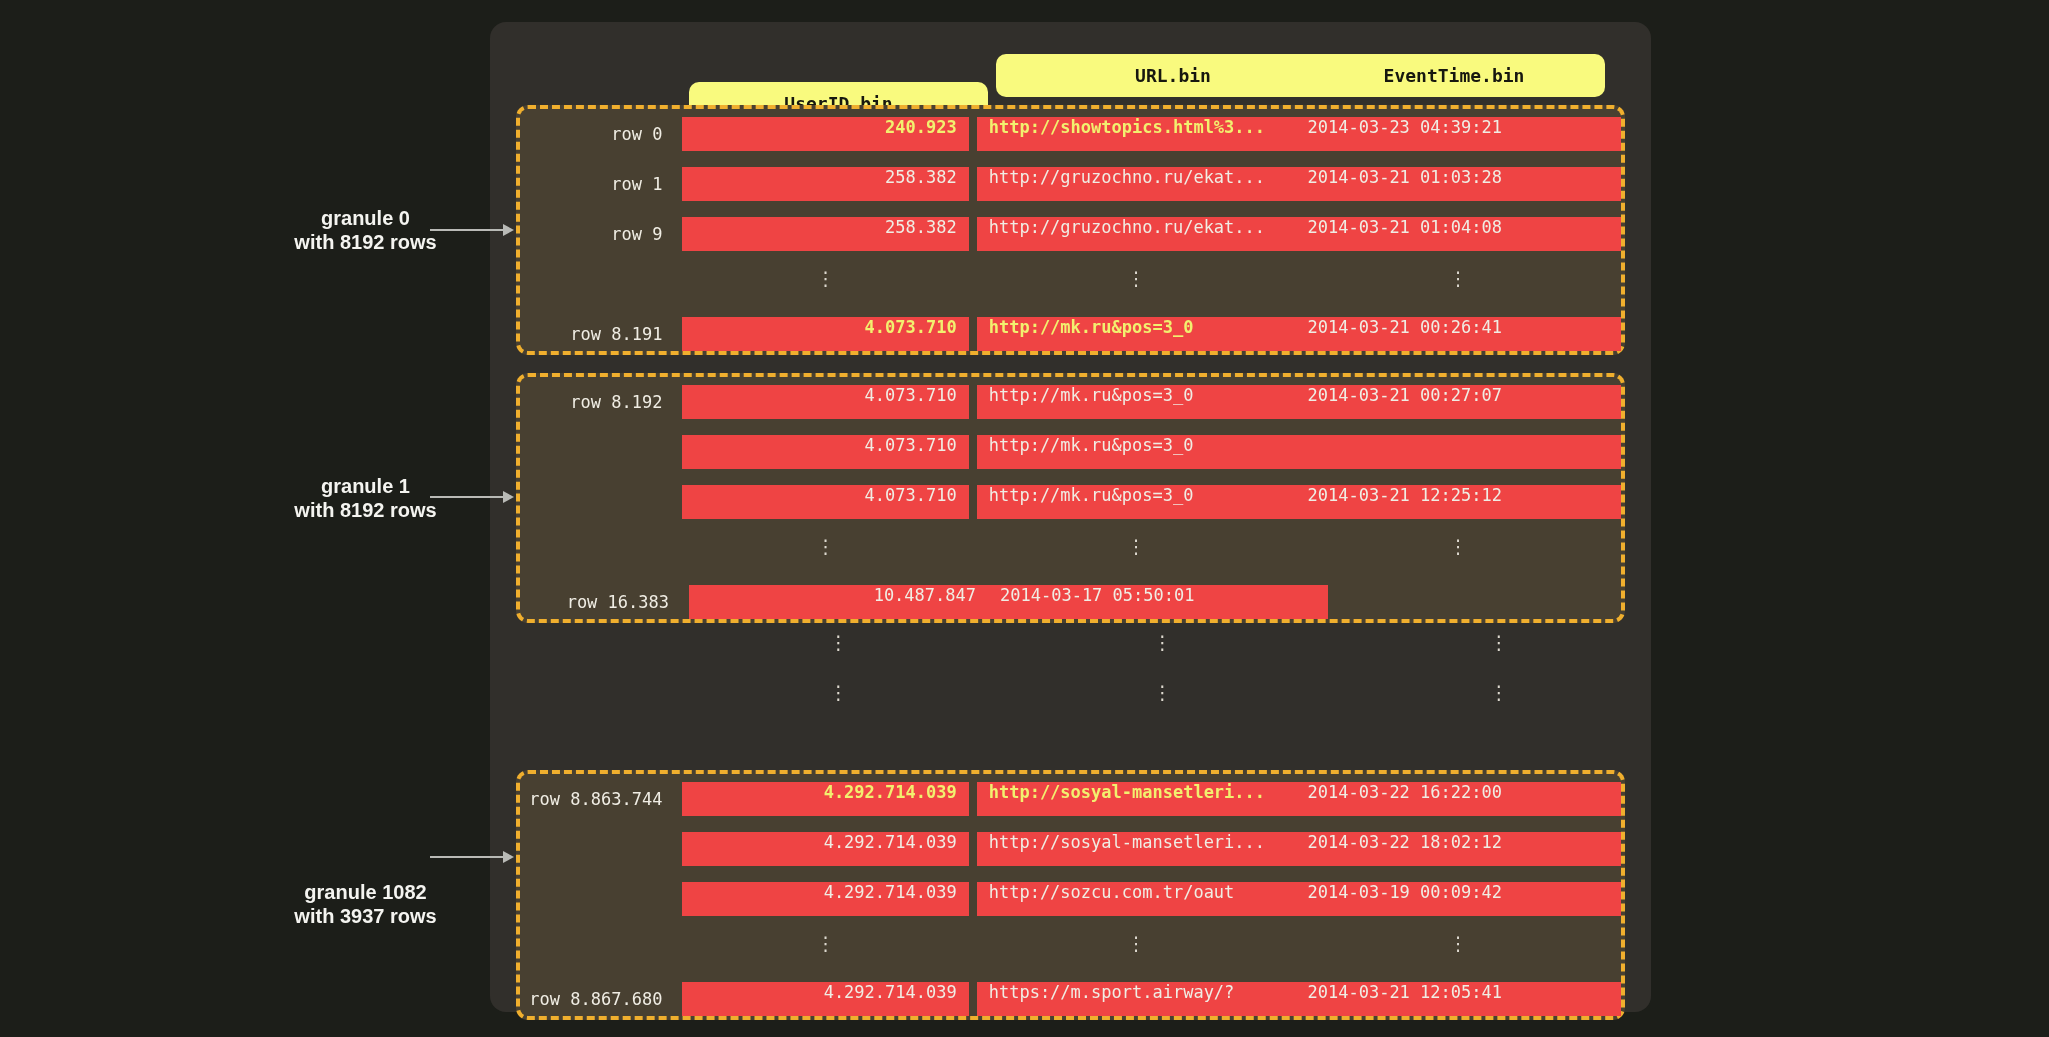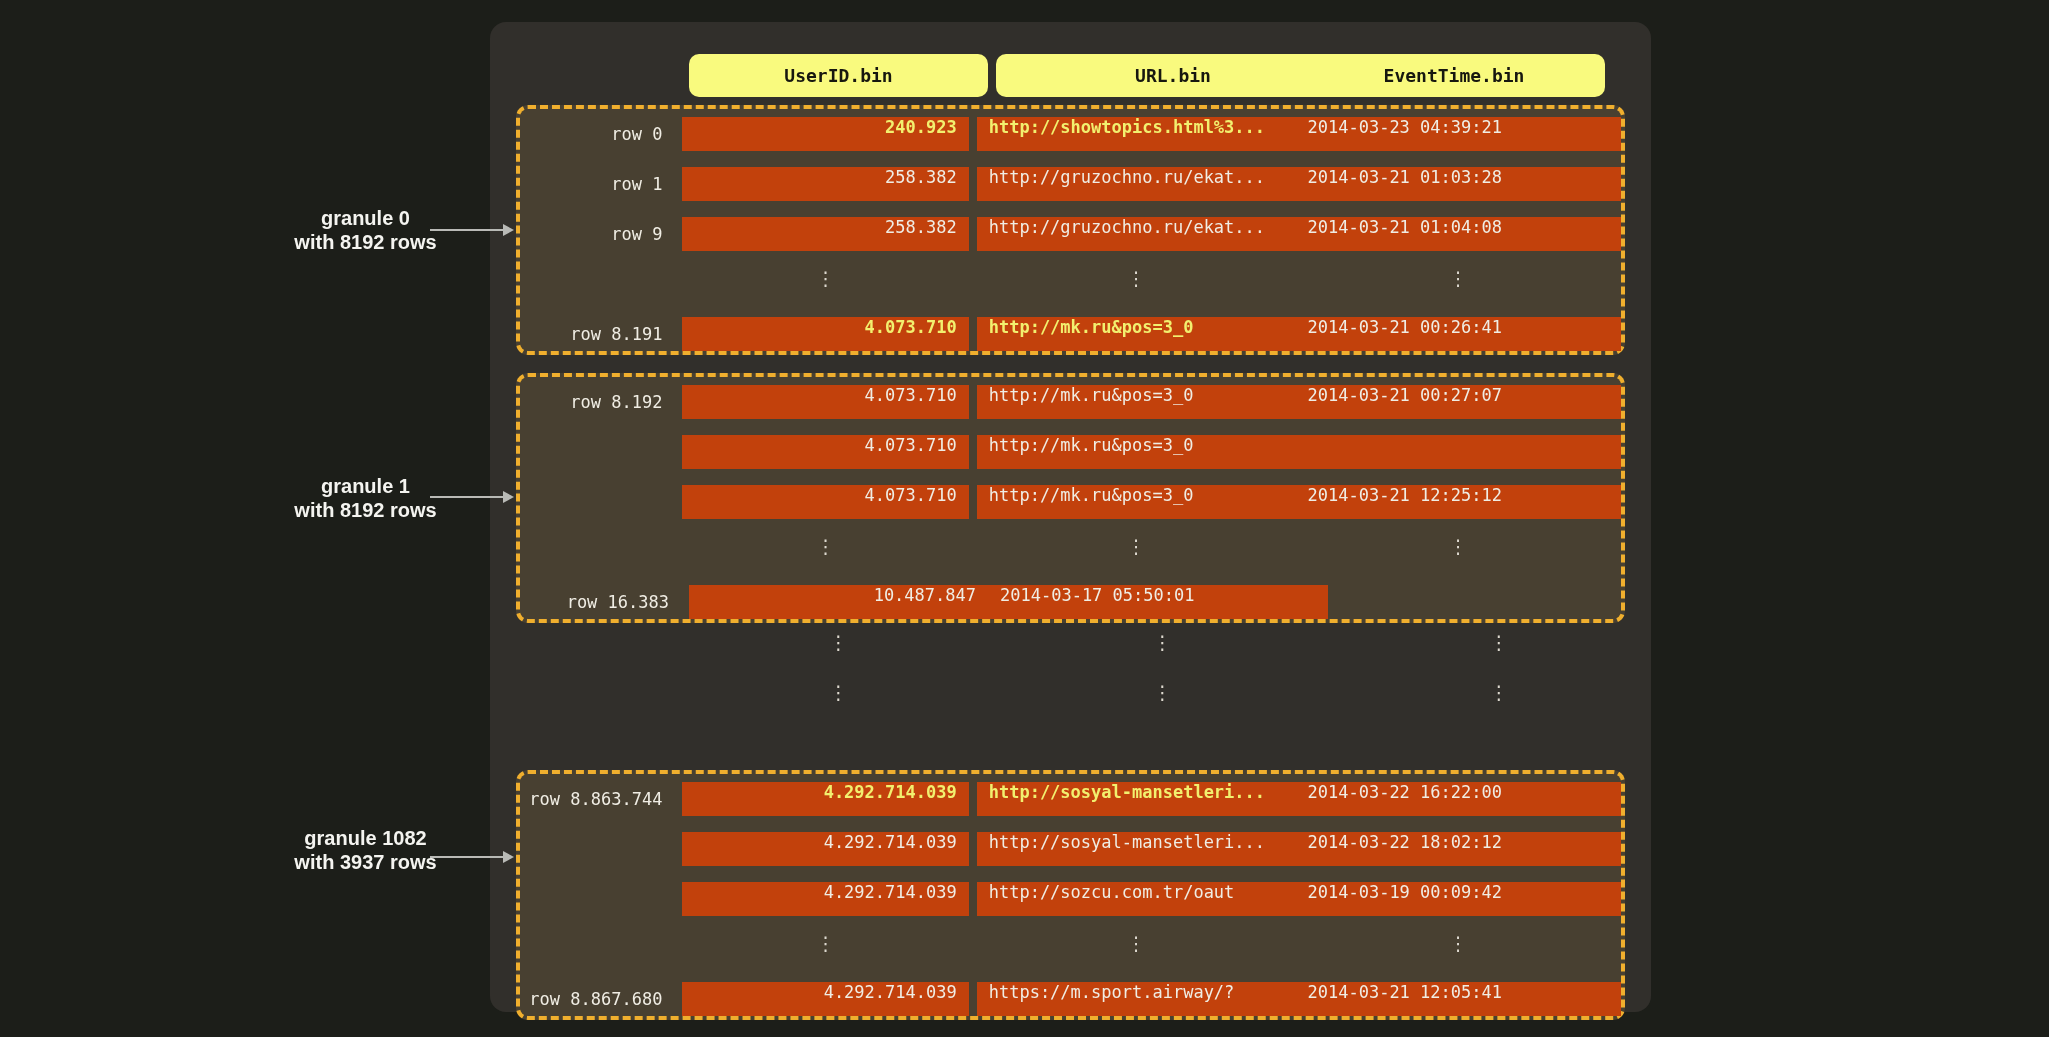--- a/index.html
+++ b/index.html
@@ -17,41 +17,41 @@
     background: #312f2b; border-radius: 16px;
   }
 
   
   .col-btn {
     position: absolute; top: 32px; height: 43px;
     background: #f9fa7e; border-radius: 10px;
     color: #17170f; font: 600 18px "DejaVu Sans Mono", monospace;
     text-align: center; line-height: 43px; white-space: nowrap;
   }
-  .col-btn.c1 { left: 199px; width: 299px; }
+  .col-btn.c1 { left: 199px; width: 299px; margin-top: 28px; }
   .col-btn.c2 { left: 506px; width: 354px; }
   .col-btn.c3 { left: 813px; width: 302px; }
 
   
   .granule-box {
     position: absolute; left: 26px; width: 1109px; height: 250px;
     border: 4px dashed #f0af2e; border-radius: 12px;
     background: #484031;
     display: flex; flex-direction: column; gap: 16px;
     padding: 8px 0 6px 0;
   }
 
   .g-row { display: flex; height: 34px; flex: none; }
   .row-label {
     width: 169px; padding-right: 20px; text-align: right;
     font: 17px "DejaVu Sans Mono", monospace; color: #f0ede4;
     line-height: 34px; white-space: nowrap;
   }
   .cell {
-    height: 34px; line-height: 34px; background: #c2410c;
+    height: 34px; line-height: 34px; background: #ef4444;
     font: 17px "DejaVu Sans Mono", monospace; color: #f0ede4;
     white-space: nowrap; overflow: hidden;
   }
   .cell-user { width: 299px; text-align: right; padding-right: 12px; }
   .cell-url  { width: 333px; margin-left: 8px; padding-left: 12px; }
   .cell-time { width: 340px; padding-left: 12px; }
   .hl { color: #f2f06f; font-weight: bold; }
 
   
   .ghost {
@@ -206,21 +206,21 @@
         <div class="arrow-head"></div>
       </div>
       <div class="side-label" style="top: 474px;">
         <div>granule 1</div>
         <div>with 8192 rows</div>
       </div>
       <div class="arrow" style="top: 490px;">
         <div class="arrow-line"></div>
         <div class="arrow-head"></div>
       </div>
-      <div class="side-label" style="top: 826px;">
+      <div class="side-label" style="top: 880px;">
         <div>granule 1082</div>
         <div>with 3937 rows</div>
       </div>
       <div class="arrow" style="top: 850px;">
         <div class="arrow-line"></div>
         <div class="arrow-head"></div>
       </div>
     </div>
 </div>
 

